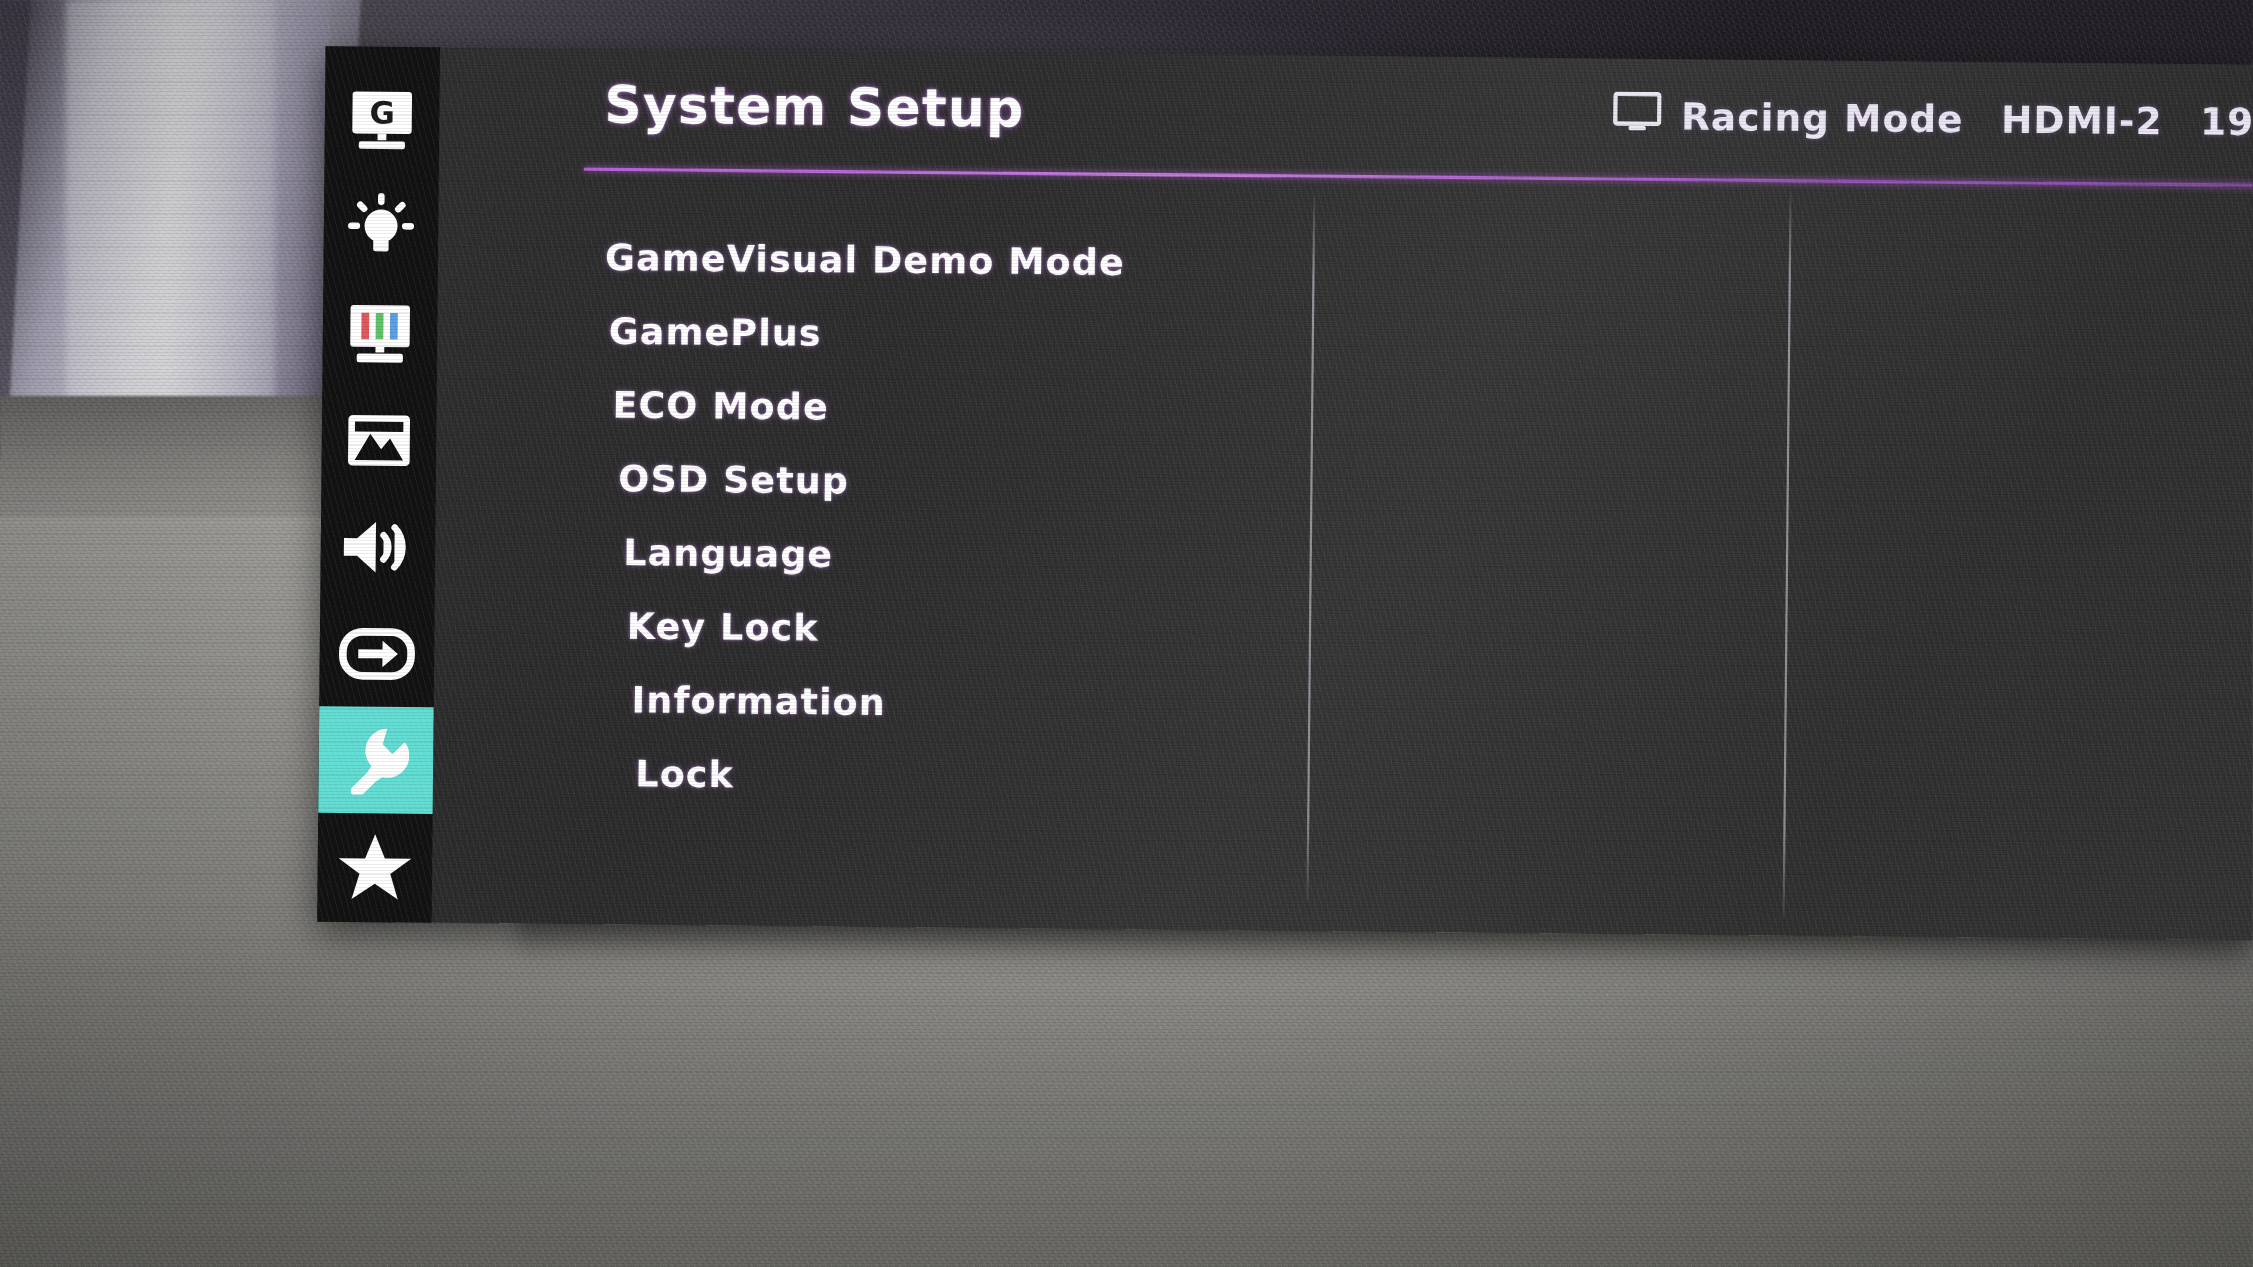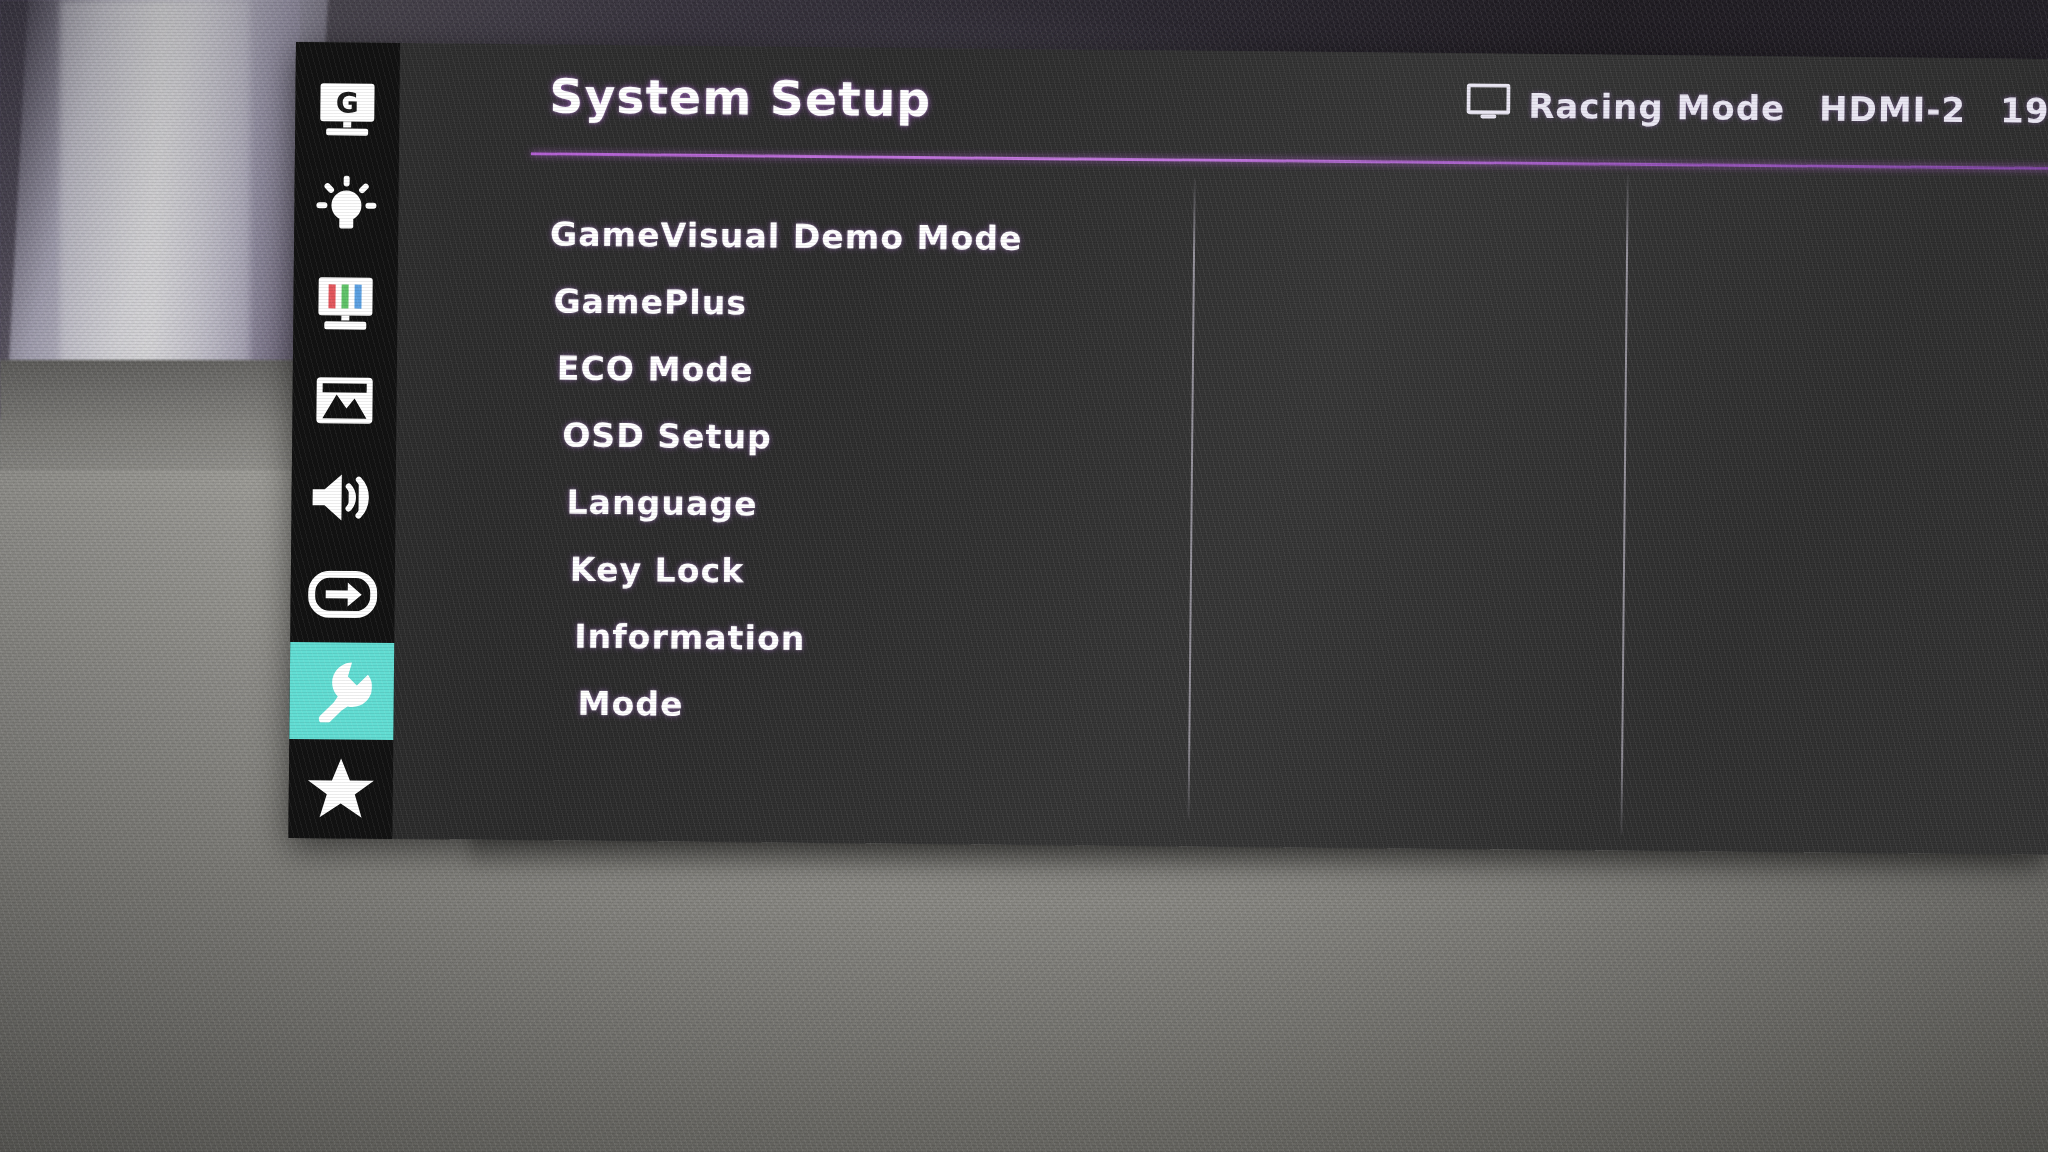--- a/index.html
+++ b/index.html
@@ -247,21 +247,21 @@
         <div class="row" style="padding-left:171px">
           <span>Language</span>
         </div>
         <div class="row" style="padding-left:175px">
           <span>Key Lock</span>
         </div>
         <div class="row" style="padding-left:180px">
           <span>Information</span>
         </div>
         <div class="row" style="padding-left:184px">
-          <span>Mode</span>
+          <span>Lock</span>
         </div>
       </div>
 
     </div>
   </div>
 
   <div class="scan"></div>
   <div class="moire"></div>
 </div>
 

